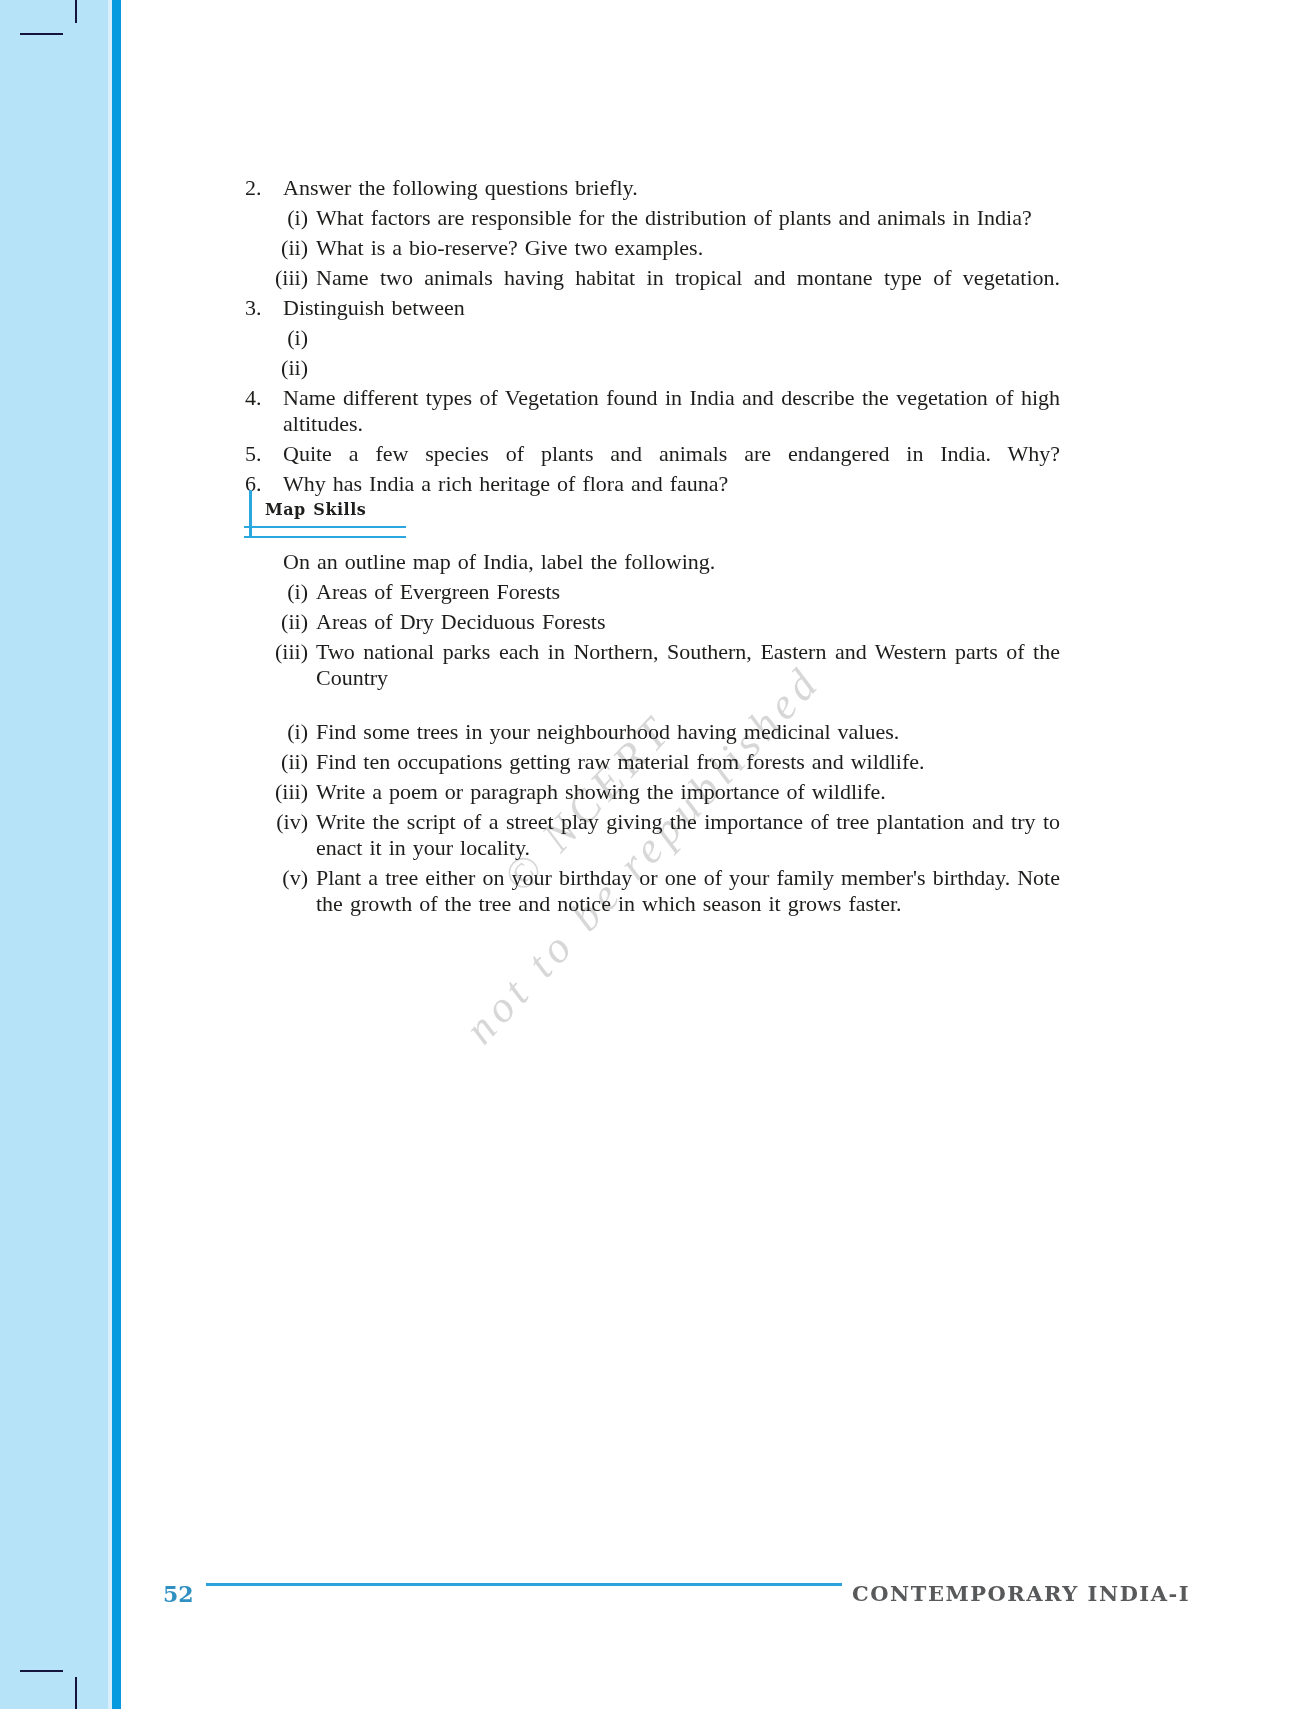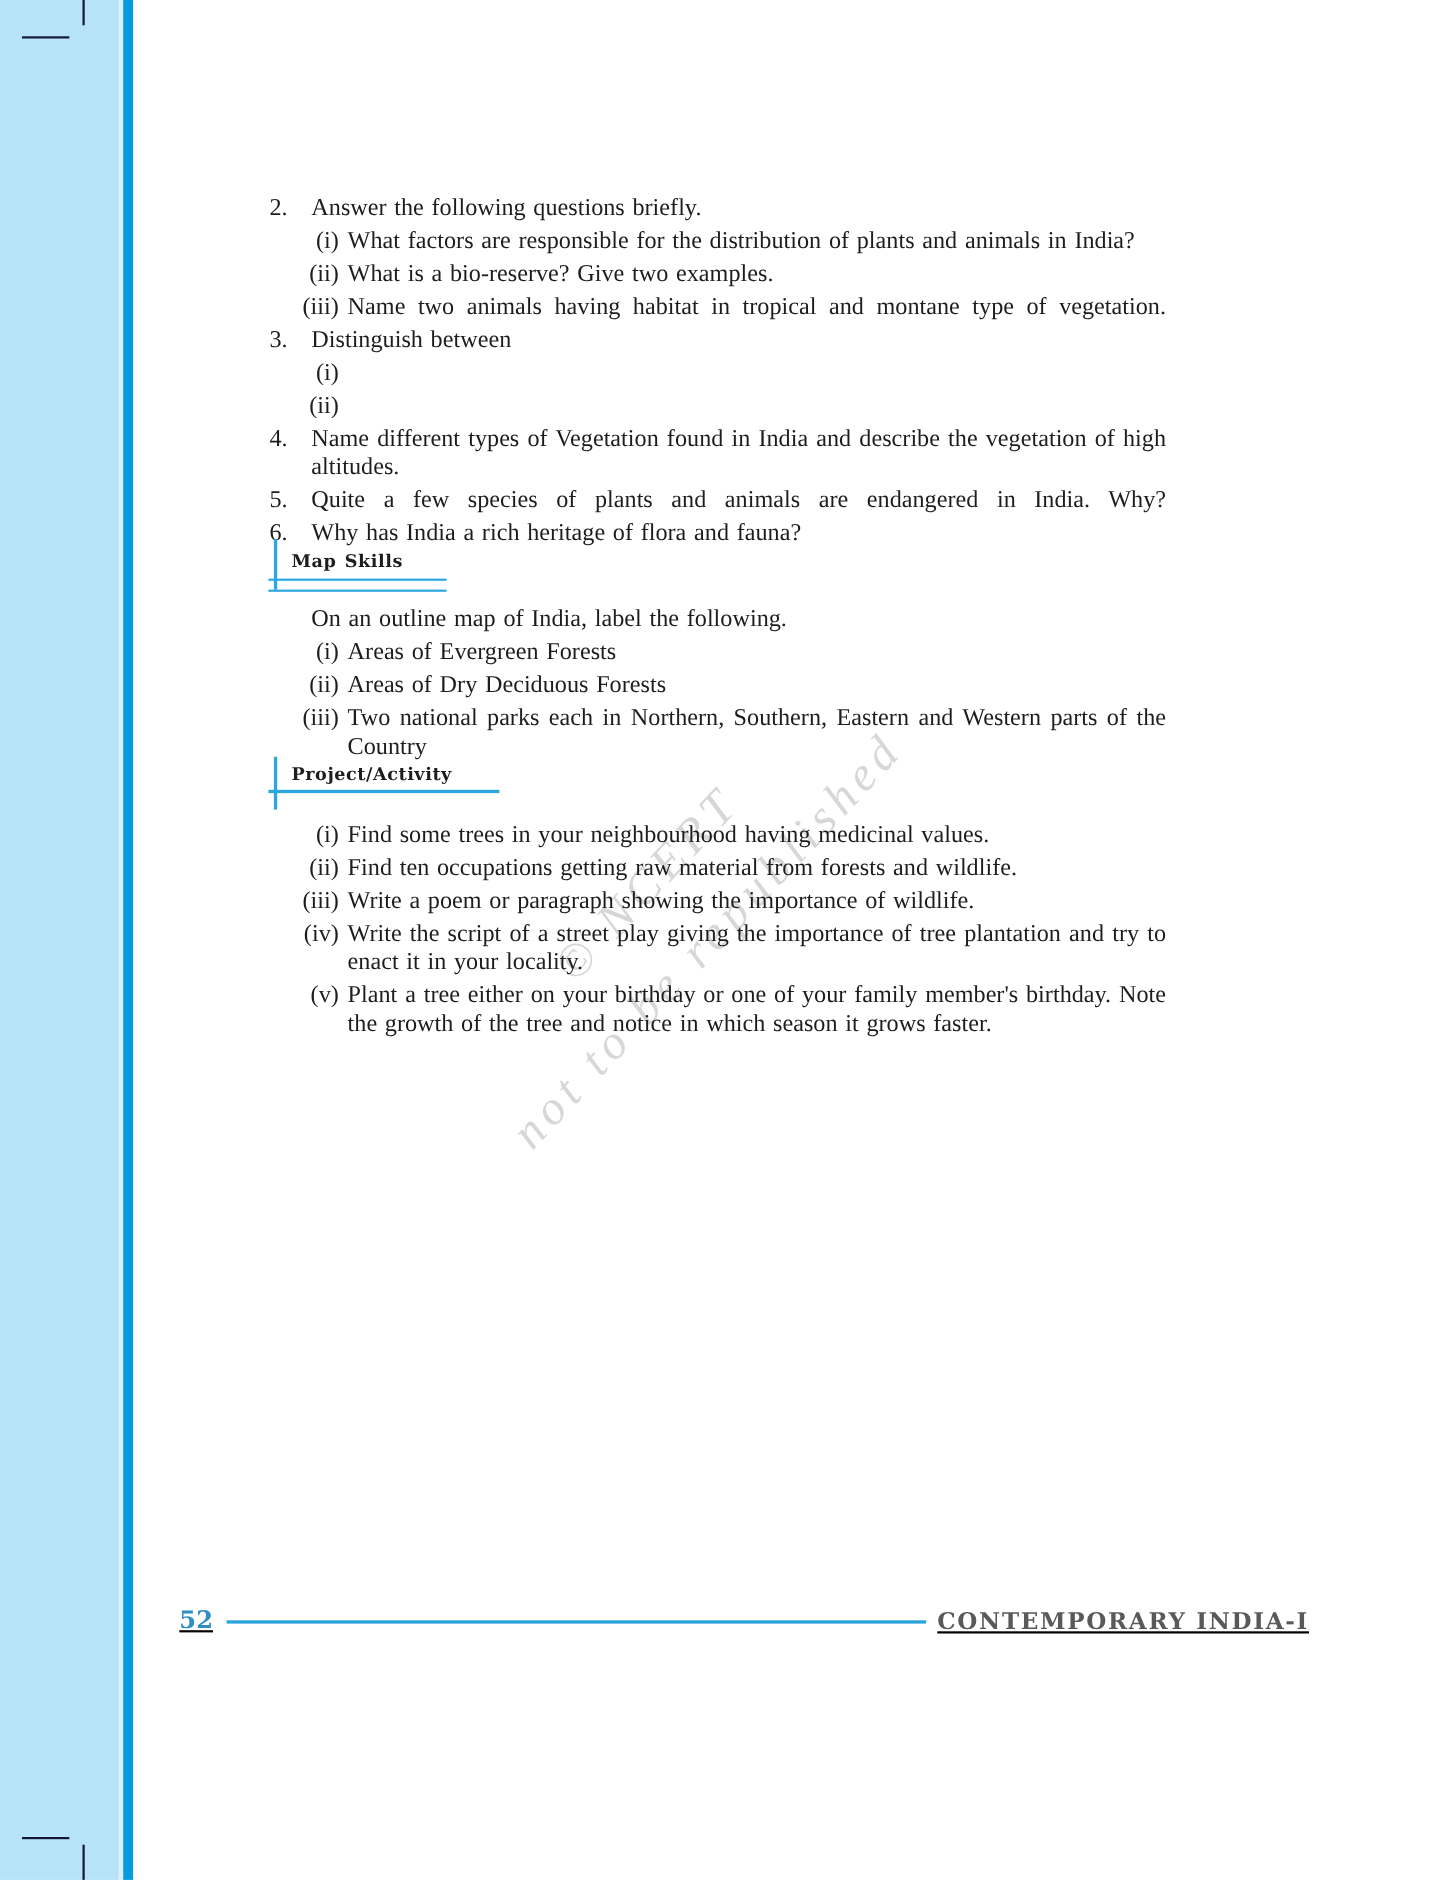--- a/index.html
+++ b/index.html
@@ -44,21 +44,21 @@
   .mapskills .vbar{top:-7px;height:46px;}
   .project .vbar{top:-3px;height:48px;}
   .underline{position:absolute;left:-1px;}
   .underline.double{top:29px;width:162px;height:8px;border-top:2px solid #2ba7e0;border-bottom:2px solid #2ba7e0;}
   .underline.single{top:27px;width:210px;height:3px;background:#2ba7e0;}
 
   .intro{margin-top:26px;margin-left:38px;}
   .first-gap{margin-top:28px;}
 
   
-  .footer{position:absolute;left:163px;top:1460px;width:1027px;display:flex;align-items:center;z-index:1;text-decoration:underline;}
+  .footer{position:absolute;left:163px;top:1581px;width:1027px;display:flex;align-items:flex-start;z-index:1;}
   .pg{font-family:"DejaVu Serif",serif;font-weight:bold;font-size:22px;color:#2e8fc0;}
   .rule{flex:1;height:3px;background:#2aa3dc;margin:2px 10px 0 12px;}
   .book{font-family:"DejaVu Serif",serif;font-weight:bold;font-size:21px;color:#58595a;letter-spacing:1.5px;}
   .year{position:absolute;left:245px;top:1731px;width:815px;text-align:center;
     font-size:17px;color:#2b2b2b;z-index:1;}
 </style>
 </head>
 <body>
 
 <div class="page">
@@ -132,25 +132,20 @@
     </div>
     <div class="sub">
       <div class="sub-label">(ii)</div>
       <div class="sub-text">Areas of Dry Deciduous Forests</div>
     </div>
     <div class="sub">
       <div class="sub-label">(iii)</div>
       <div class="sub-text">Two national parks each in Northern, Southern, Eastern and Western parts of the Country</div>
     </div>
 
-    <div class="sec-header project">
-      <div class="vbar"></div>
-      <span class="sec-title">Project/Activity</span>
-      <div class="underline single"></div>
-    </div>
     <div class="sub first-gap">
       <div class="sub-label">(i)</div>
       <div class="sub-text">Find some trees in your neighbourhood having medicinal values.</div>
     </div>
     <div class="sub">
       <div class="sub-label">(ii)</div>
       <div class="sub-text">Find ten occupations getting raw material from forests and wildlife.</div>
     </div>
     <div class="sub">
       <div class="sub-label">(iii)</div>

